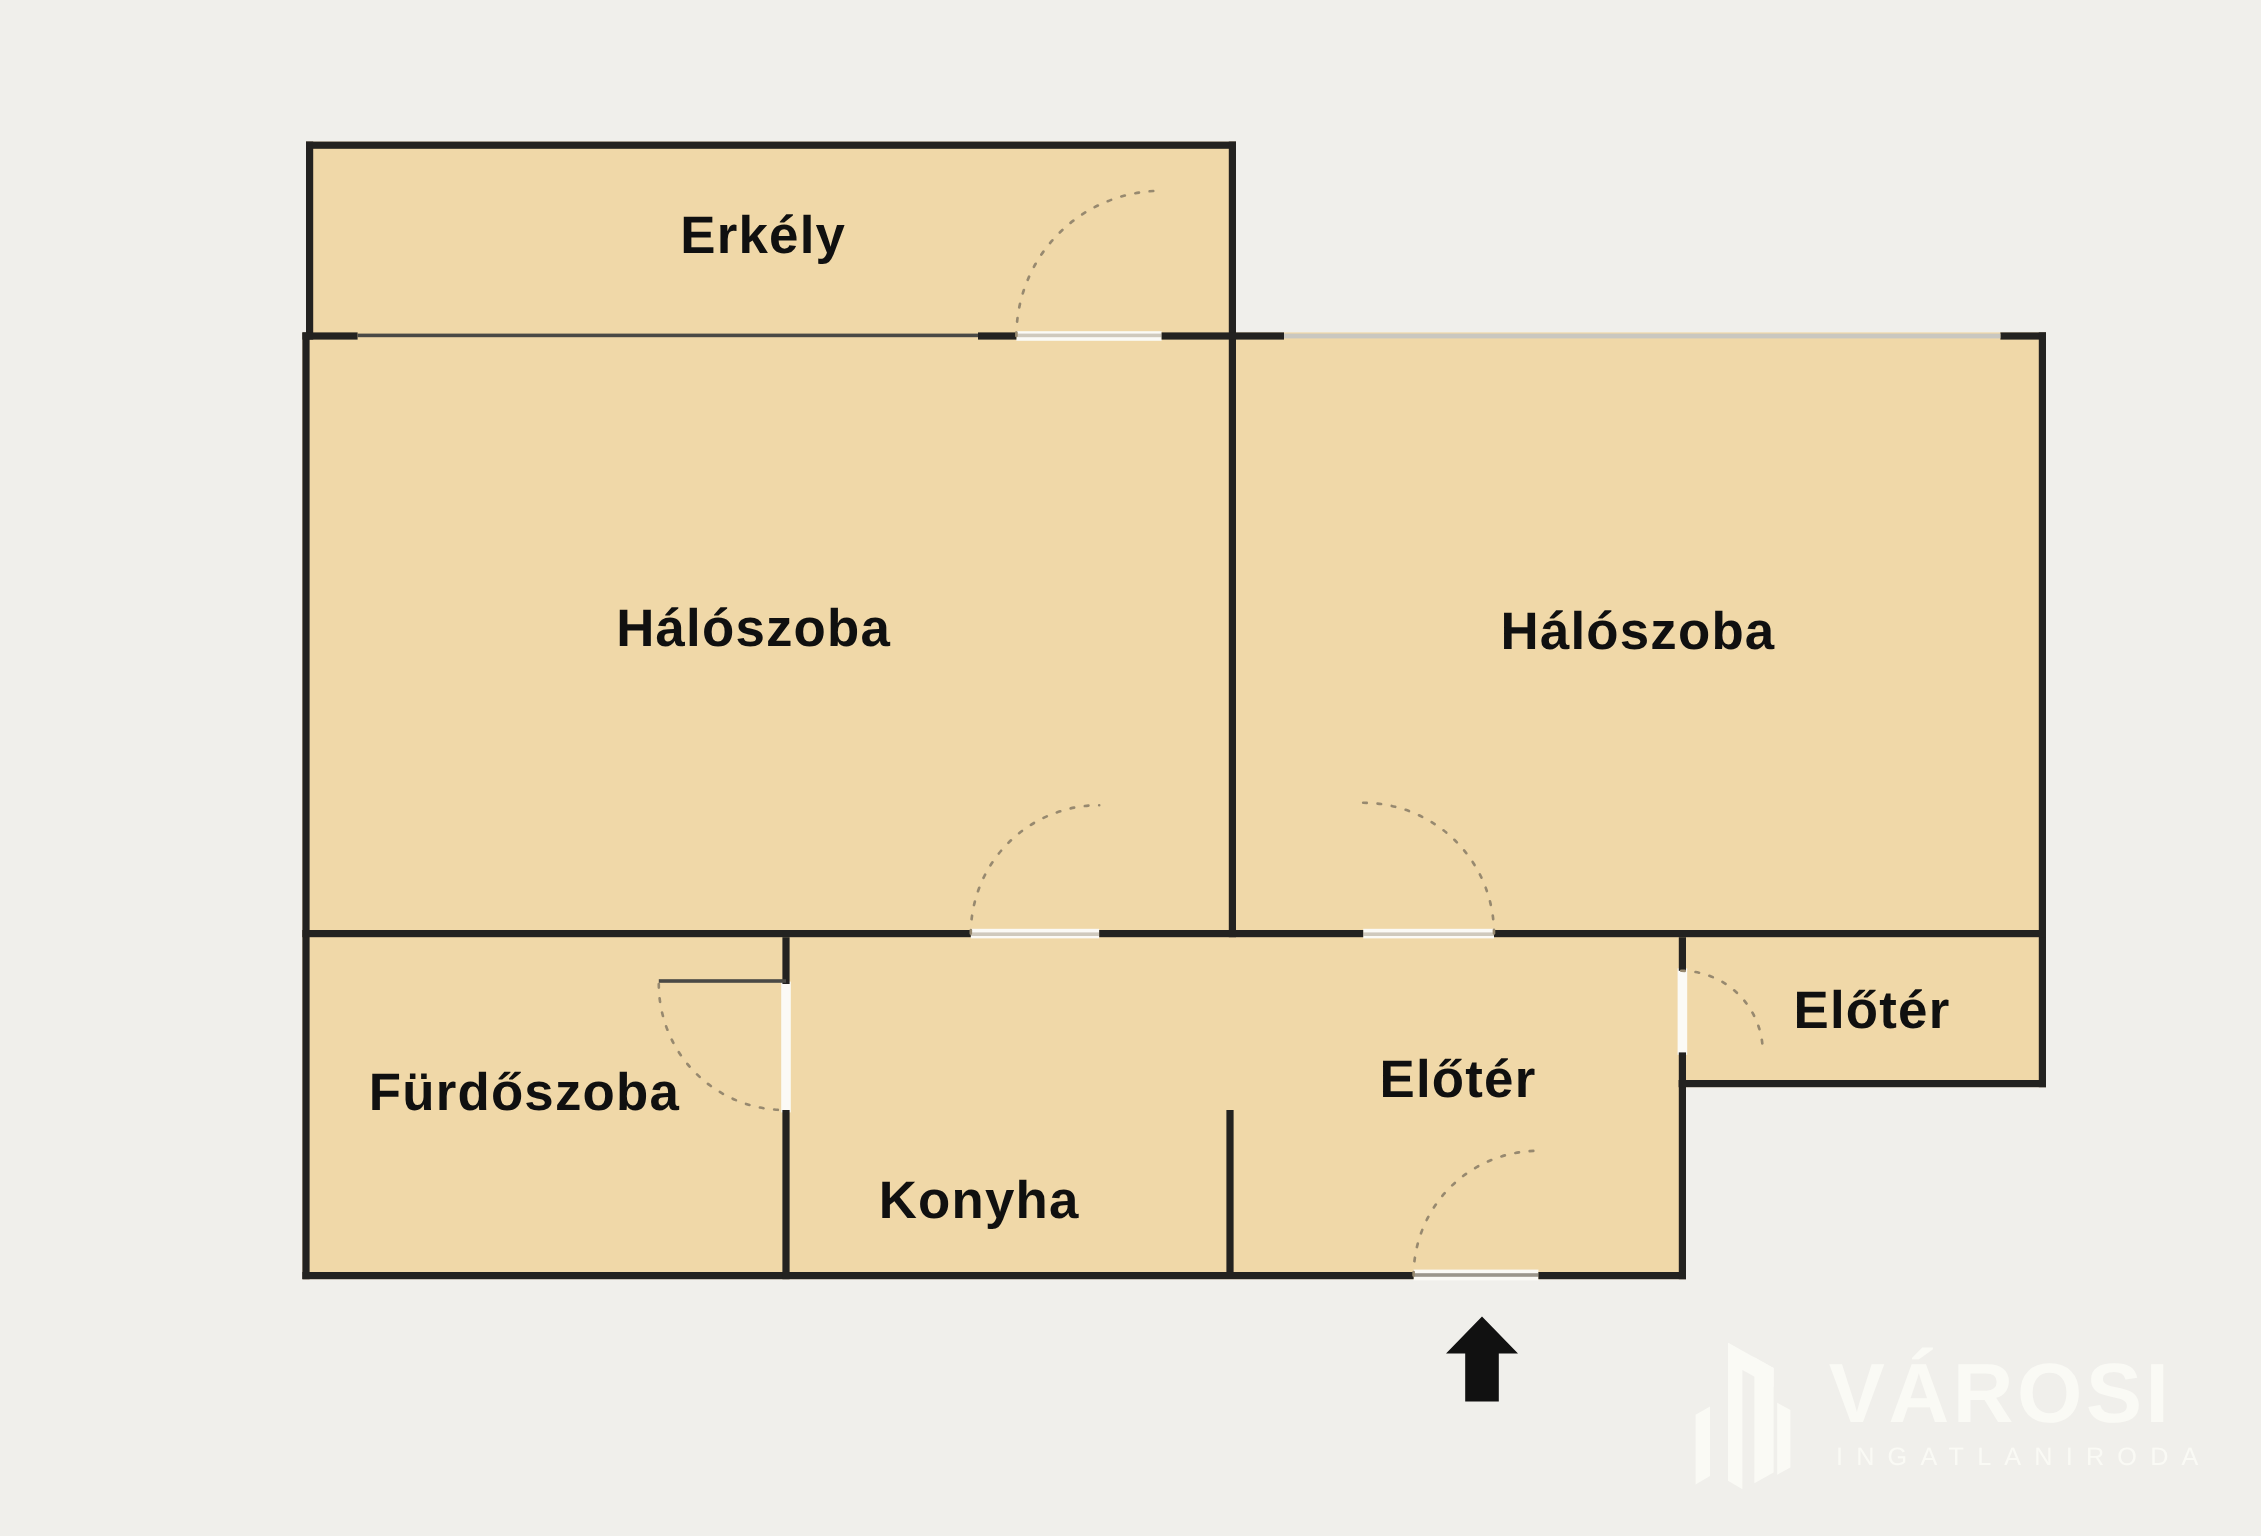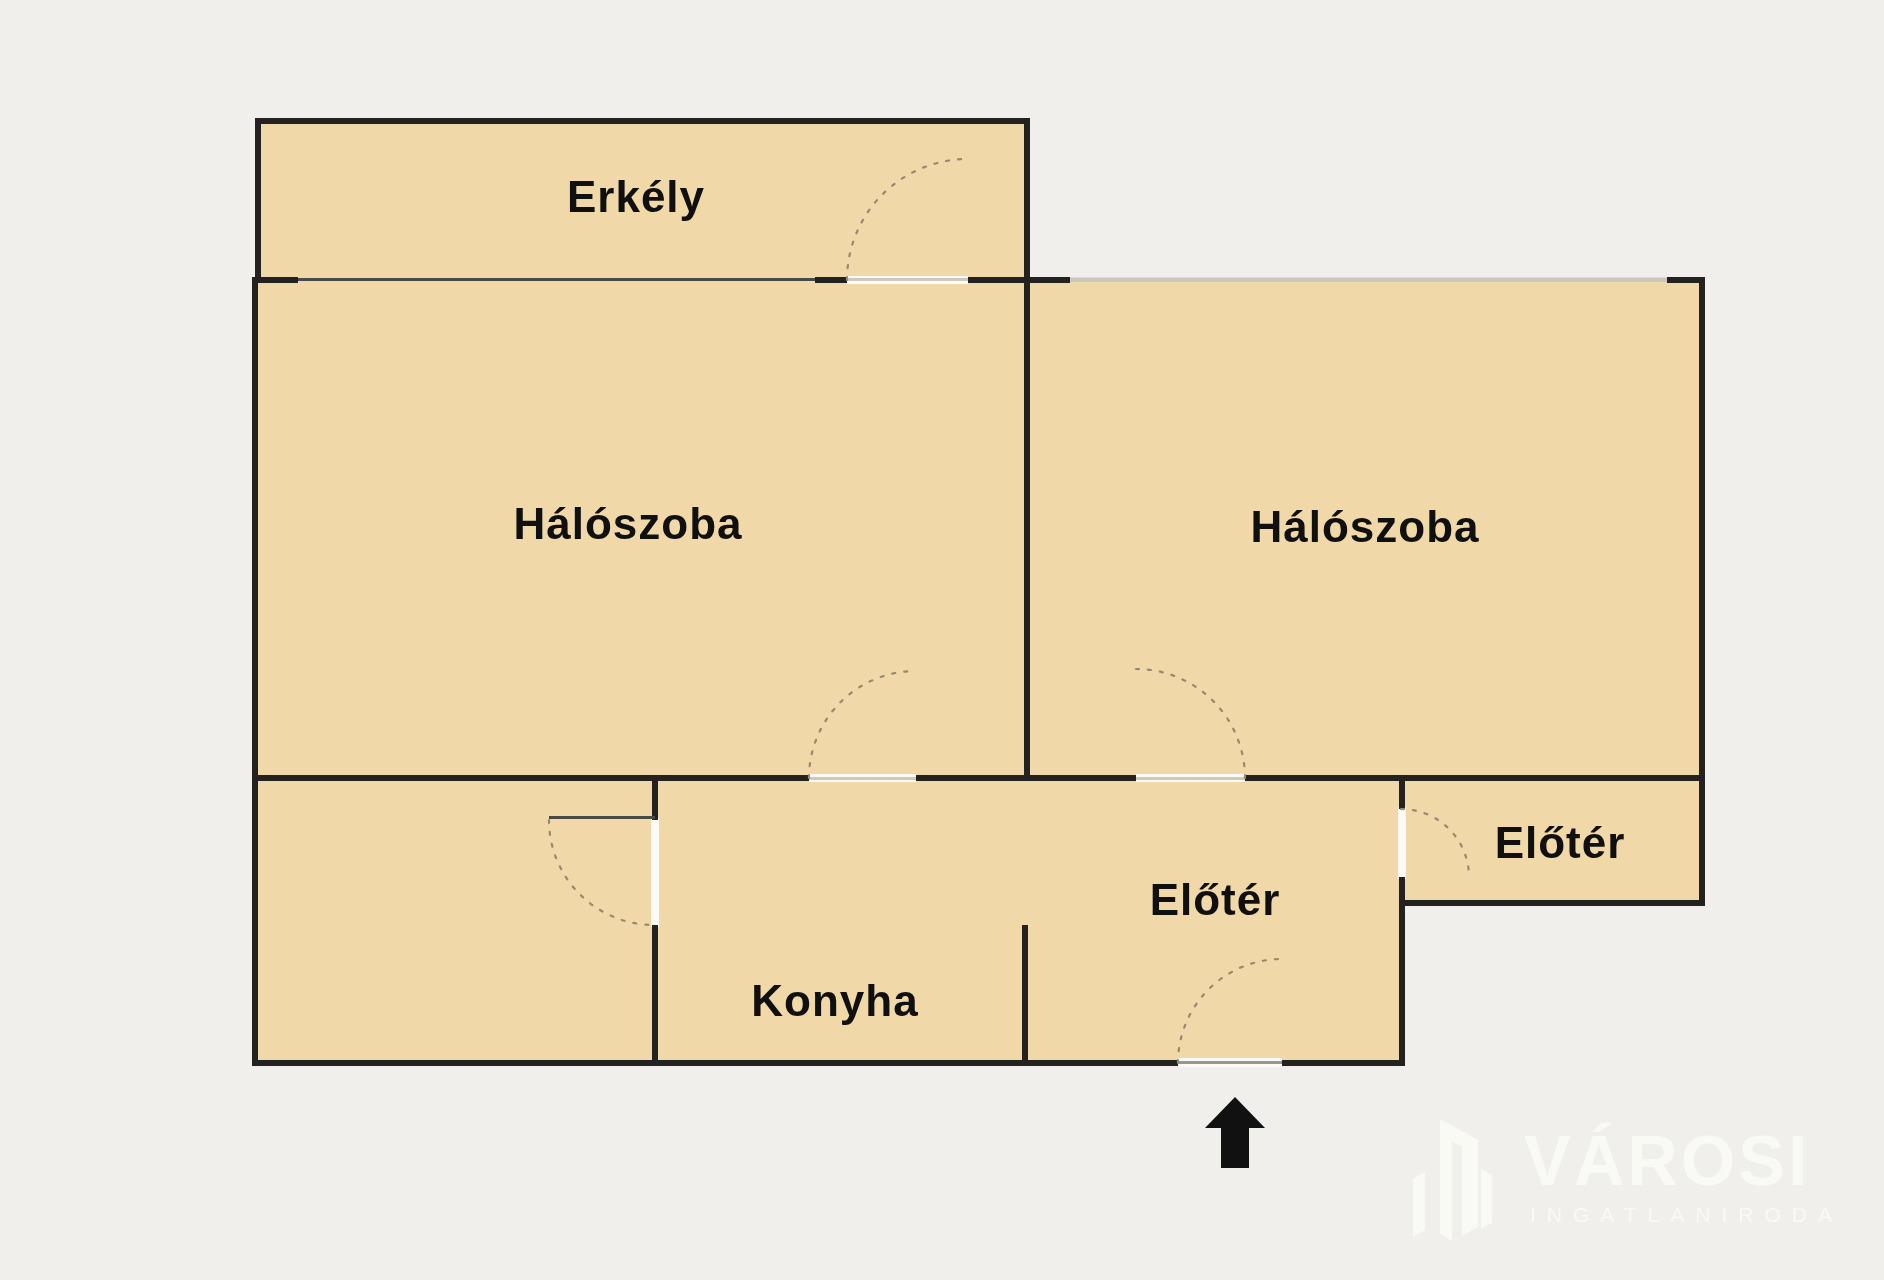--- a/index.html
+++ b/index.html
@@ -132,20 +132,21 @@
       <polygon points="1440,1119 1452,1126 1452,1241 1440,1234"></polygon>
       <polygon points="1440,1119 1478,1140 1478,1156 1440,1135"></polygon>
       <polygon points="1462,1131 1478,1140 1478,1227 1462,1236"></polygon>
       <polygon points="1481,1169 1492,1175 1492,1223 1481,1229"></polygon>
     </g>
   </svg>
 
   <div class="room-label" style="left:636px;top:197px">Erkély</div>
   <div class="room-label" style="left:628px;top:524px">Hálószoba</div>
   <div class="room-label" style="left:1365px;top:527px">Hálószoba</div>
-  <div class="room-label" style="left:835px;top:1001px">Konyha</div>
+  <div class="room-label" style="left:437px;top:911px">Fürdőszoba</div>
+  <div class="room-label" style="left:816px;top:1001px">Konyha</div>
   <div class="room-label" style="left:1215px;top:900px">Előtér</div>
   <div class="room-label" style="left:1560px;top:843px">Előtér</div>
 
   <div class="logo-brand">VÁROSI</div>
   <div class="logo-subtitle">INGATLANIRODA</div>
 
 </div>
 
 </body></html>

